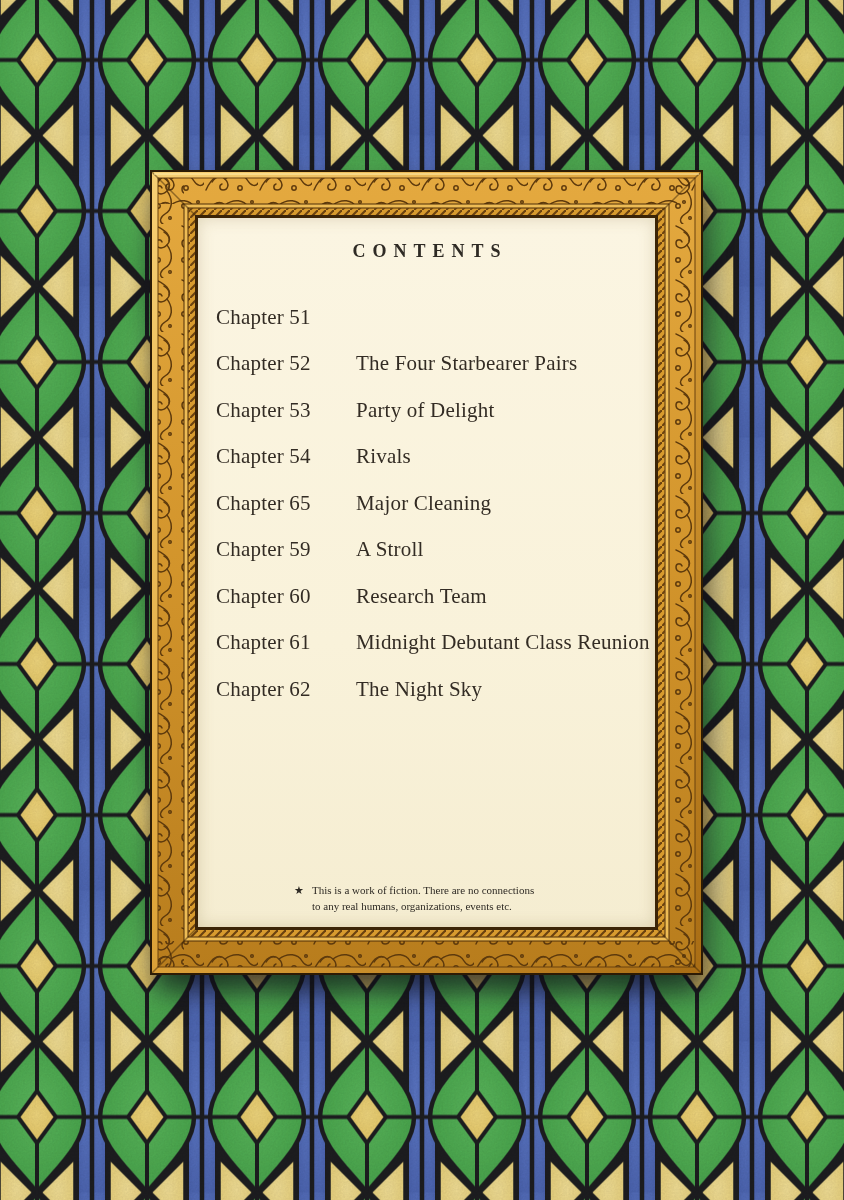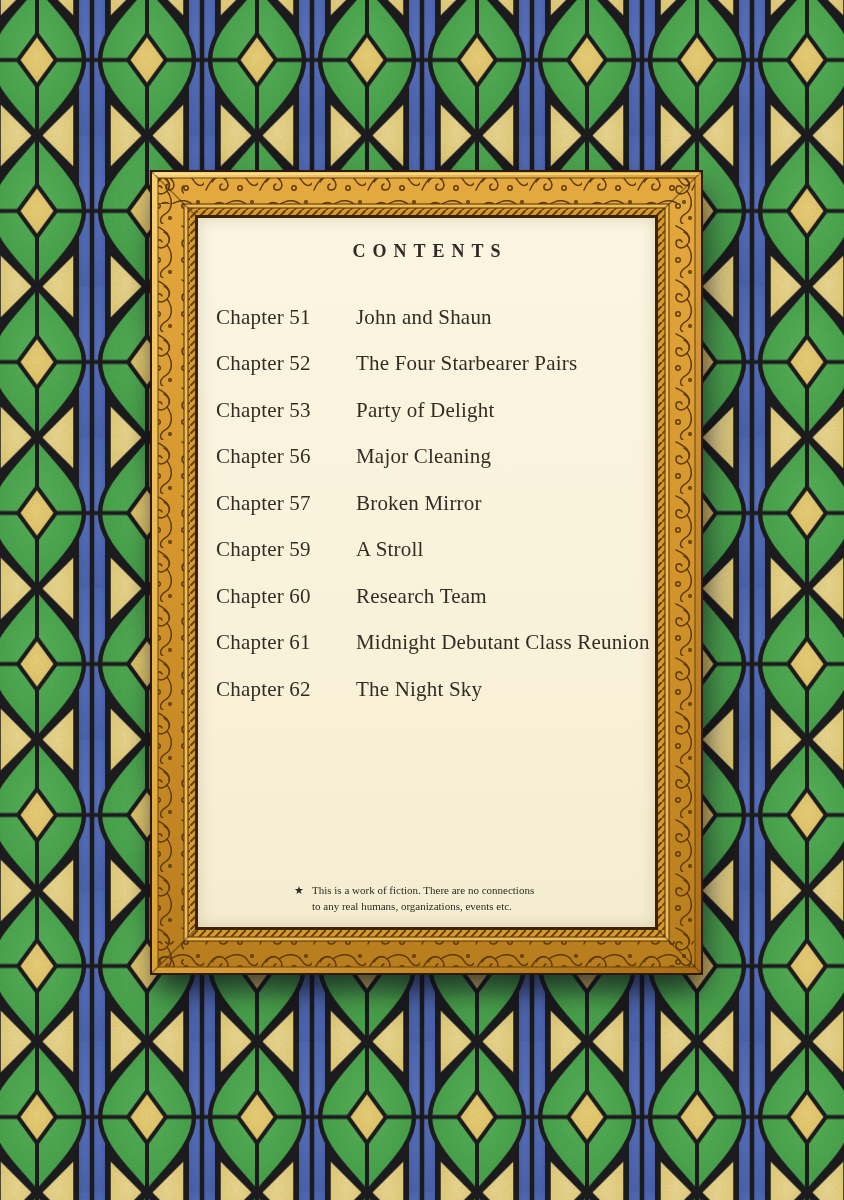--- a/index.html
+++ b/index.html
@@ -123,37 +123,36 @@
       <path d="M2,2 L46,46 M551,2 L507,46 M2,803 L46,759 M551,803 L507,759" stroke="rgba(62,37,8,.5)" stroke-width="1.5" fill="none"></path>
       <path d="M4,4 H549" stroke="rgba(255,236,170,.55)" stroke-width="2" fill="none"></path>
     </svg>
 
     <div class="paper">
       <div class="contents-title">CONTENTS</div>
 
       <ul class="chapter-list">
         <li class="chapter-row">
           <span class="chapter-label">Chapter 51</span>
-          <span class="chapter-title">John and Shaun</span>
         </li>
         <li class="chapter-row">
           <span class="chapter-label">Chapter 52</span>
           <span class="chapter-title">The Four Starbearer Pairs</span>
         </li>
         <li class="chapter-row">
           <span class="chapter-label">Chapter 53</span>
           <span class="chapter-title">Party of Delight</span>
         </li>
         <li class="chapter-row">
-          <span class="chapter-label">Chapter 56</span>
-          <span class="chapter-title">Major Cleaning</span>
+          <span class="chapter-label">Chapter 54</span>
+          <span class="chapter-title">Rivals</span>
         </li>
         <li class="chapter-row">
-          <span class="chapter-label">Chapter 57</span>
-          <span class="chapter-title">Broken Mirror</span>
+          <span class="chapter-label">Chapter 65</span>
+          <span class="chapter-title">Major Cleaning</span>
         </li>
         <li class="chapter-row">
           <span class="chapter-label">Chapter 59</span>
           <span class="chapter-title">A Stroll</span>
         </li>
         <li class="chapter-row">
           <span class="chapter-label">Chapter 60</span>
           <span class="chapter-title">Research Team</span>
         </li>
         <li class="chapter-row">

